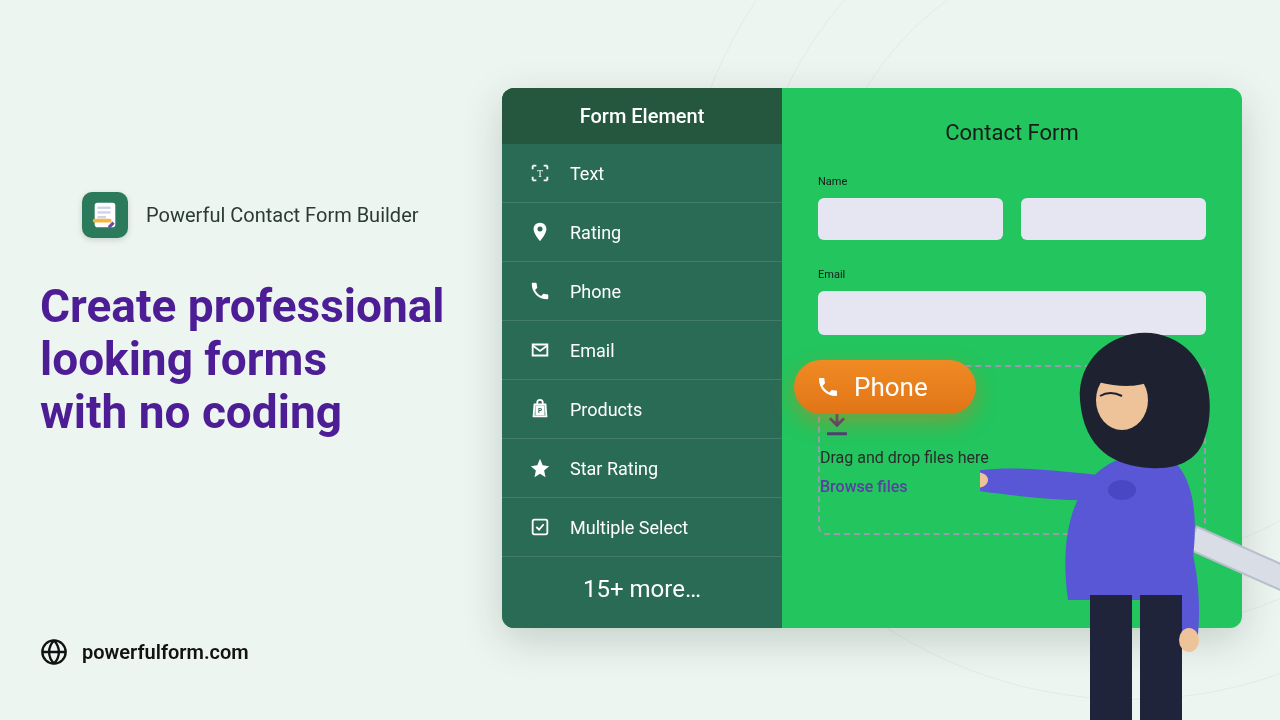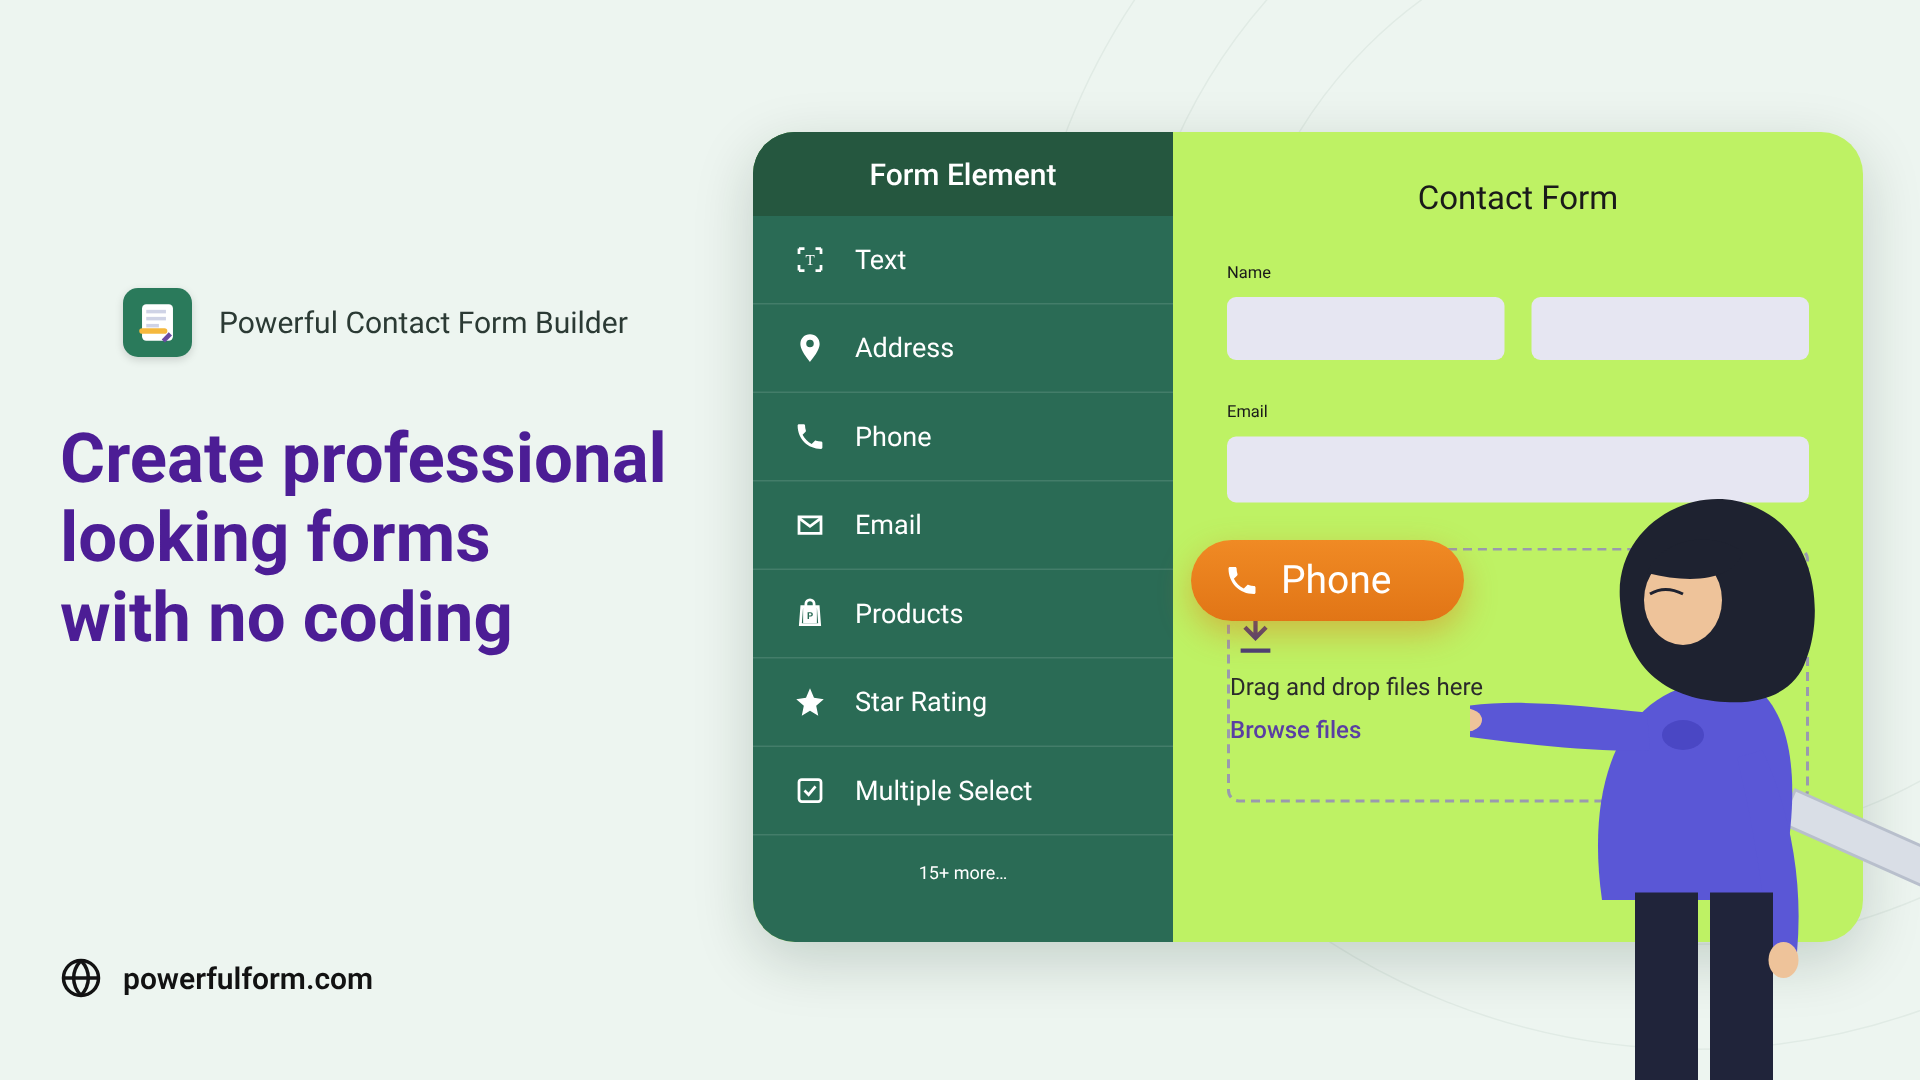--- a/index.html
+++ b/index.html
@@ -34,38 +34,38 @@
     }
 
     .site-link { position:absolute; left:40px; bottom:54px; display:flex; align-items:center; gap:14px;}
     .globe { width:28px;height:28px; }
     .site-link span { font-size:20px; font-weight:600; color:#121212;}
 
     
     .builder {
       position:absolute; left:502px; top:88px;
       width:740px; height:540px;
-      background:#bef264; border-radius:28px;
+      background:#22c55e; border-radius:12px;
       box-shadow: 0 12px 40px rgba(0,40,20,.18);
       display:flex; overflow:hidden;
     }
     .sidebar { width:280px; background:#2a6b55; display:flex; flex-direction:column; color:#fff;}
     .sidebar-header{
       background:#25573f; text-align:center; padding:16px 0;
       font-size:20px; font-weight:500;
     }
     .element {
       display:flex; align-items:center; gap:18px;
       padding:17px 26px; font-size:18px;
       border-bottom:1px solid rgba(255,255,255,.12);
       cursor: grab;
     }
     .element .ico{width:24px;height:24px; flex:0 0 24px; display:flex;align-items:center;justify-content:center;}
     .element svg{width:22px;height:22px;fill:#fff;}
-    .more { text-align:center; padding:18px 0 24px; font-size:12px;}
+    .more { text-align:center; padding:18px 0 24px; font-size:24px;}
 
     .preview { flex:1; padding:16px 36px 0 36px; position:relative;}
     .preview-title{ text-align:center; font-size:22px; padding:16px 0 30px;}
     .field-label{ font-size:11px; color:#1a1a1a; margin-bottom:10px;}
     .row{ display:flex; gap:18px; margin-bottom:28px;}
     .inp{ background:#e6e6f2; border-radius:6px; height:42px; flex:1;}
     .inp.wide{ width:100%;}
     .dropzone{
       margin-top:30px;
       border:2px dashed #9a9aae; border-radius:8px;
@@ -136,21 +136,21 @@
         </span>
       <span>Text</span>
     </div>
 
     <div class="element">
       <span class="ico">
           <svg viewBox="0 0 24 24">
             <path d="M12 2C8 2 5 5 5 9c0 5 7 13 7 13s7-8 7-13c0-4-3-7-7-7zm0 9.5A2.5 2.5 0 1112 6a2.5 2.5 0 010 5.5z"></path>
           </svg>
         </span>
-      <span>Address</span>
+      <span>Rating</span>
     </div>
 
     <div class="element">
       <span class="ico">
           <svg viewBox="0 0 24 24">
             <path d="M6.6 10.8c1.4 2.8 3.8 5.2 6.6 6.6l2.2-2.2c.3-.3.7-.4 1-.2 1.2.4 2.4.6 3.6.6.6 0 1 .4 1 1V20c0 .6-.4 1-1 1C10.3 21 3 13.7 3 4c0-.6.4-1 1-1h3.4c.6 0 1 .4 1 1 0 1.2.2 2.4.6 3.6.1.4 0 .8-.2 1l-2.2 2.2z"></path>
           </svg>
         </span>
       <span>Phone</span>
     </div>

